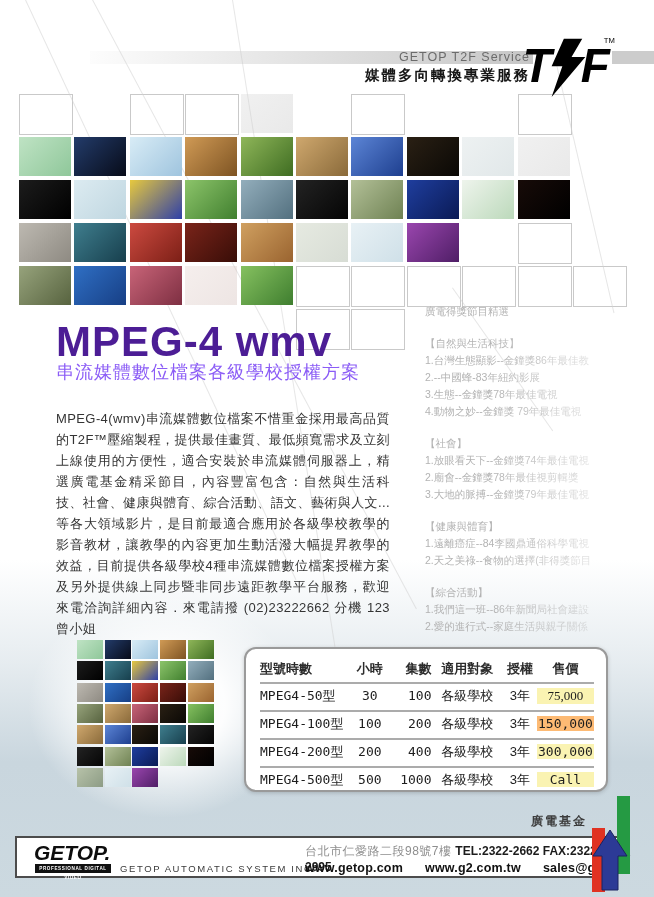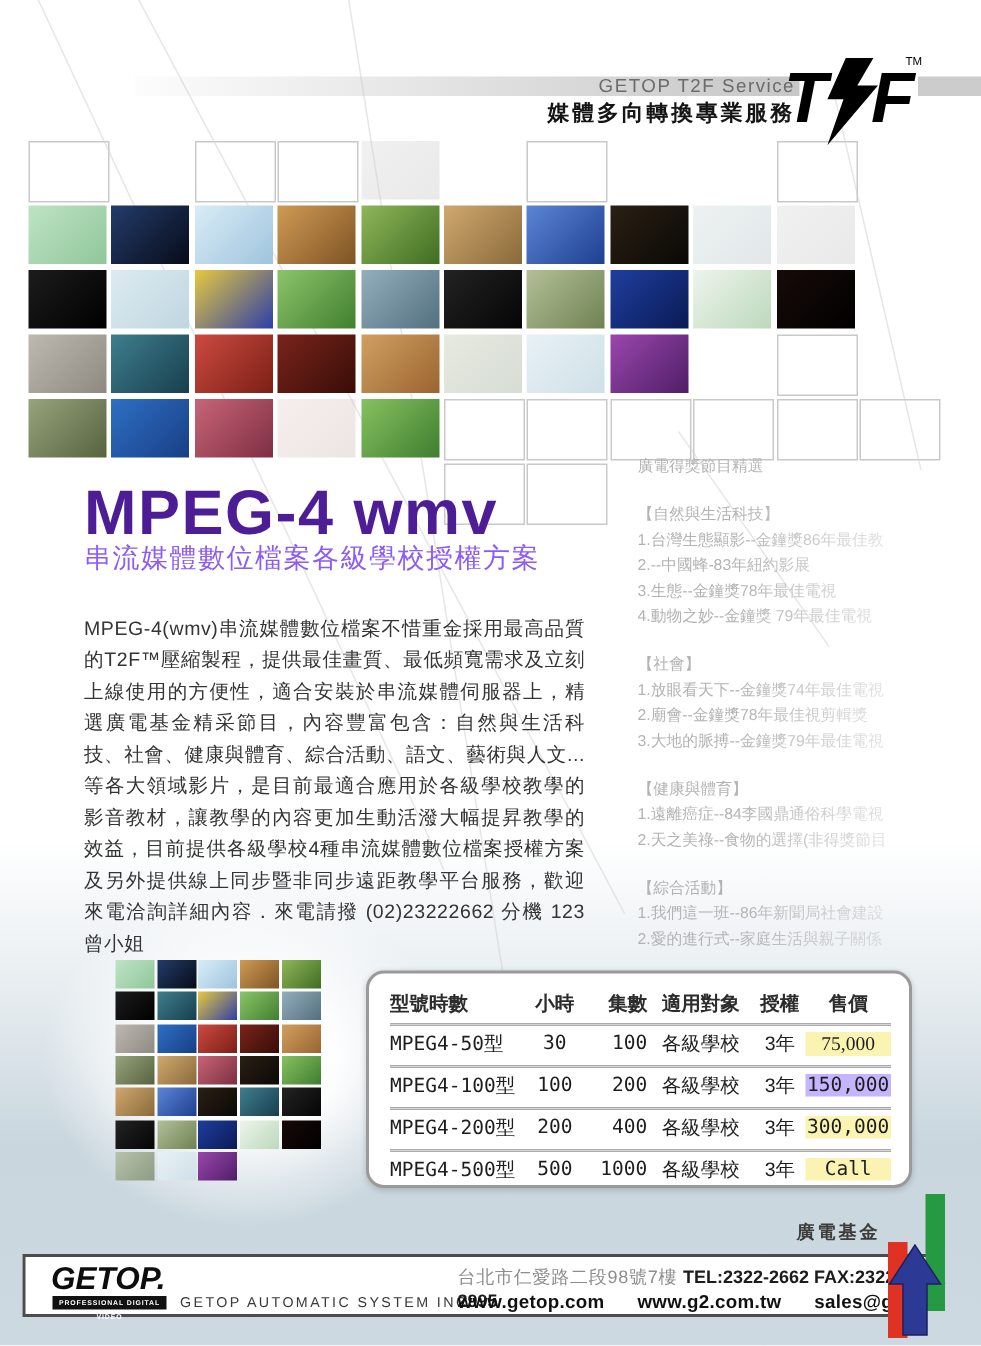--- a/index.html
+++ b/index.html
@@ -227,21 +227,21 @@
           <div class="price-hl" style="background: rgb(250, 243, 178); font-family: Liberation Serif, serif;">75,000</div>
         </div>
       </div>
       <div class="trow price-row">
         <div class="c-model">MPEG4-100型</div>
         <div class="c-hours">100</div>
         <div class="c-eps">200</div>
         <div class="c-target">各級學校</div>
         <div class="c-lic">3年</div>
         <div class="c-price">
-          <div class="price-hl" style="background: #c4b5fd;">150,000</div>
+          <div class="price-hl" style="background: #fdba74;">150,000</div>
         </div>
       </div>
       <div class="trow price-row">
         <div class="c-model">MPEG4-200型</div>
         <div class="c-hours">200</div>
         <div class="c-eps">400</div>
         <div class="c-target">各級學校</div>
         <div class="c-lic">3年</div>
         <div class="c-price">
           <div class="price-hl" style="background: rgb(250, 243, 178);">300,000</div>

